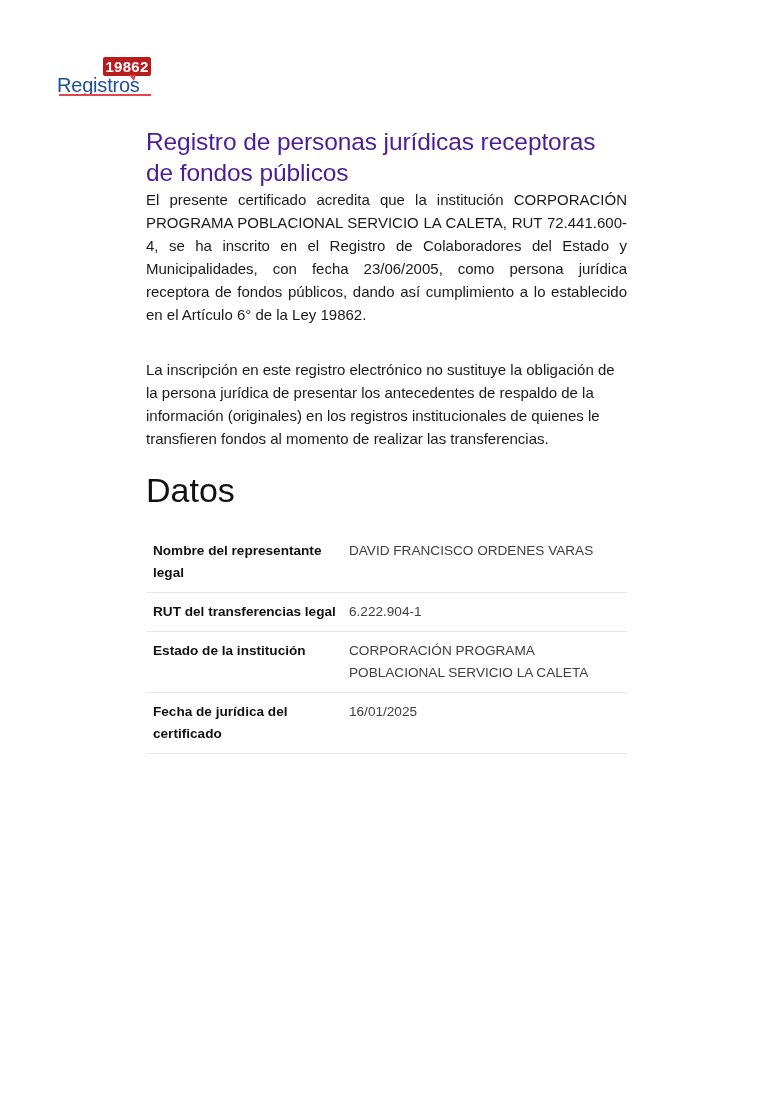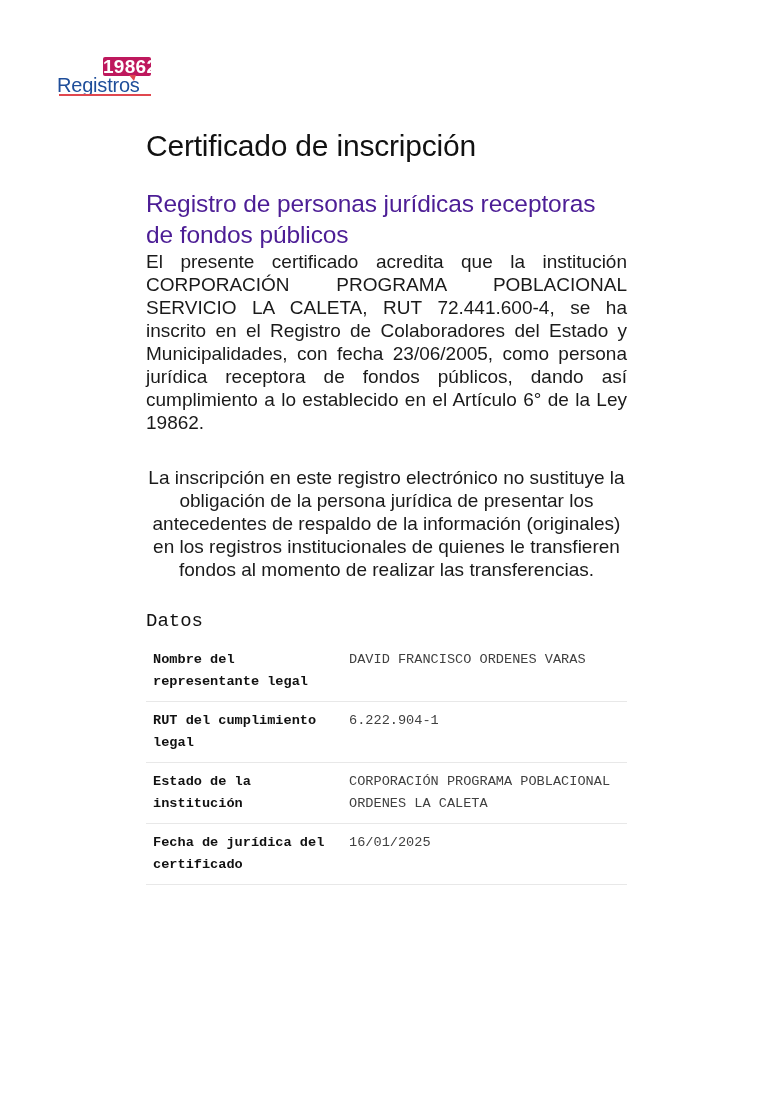--- a/index.html
+++ b/index.html
@@ -20,25 +20,25 @@
       top: 57px;
       width: 96px;
       height: 40px;
     }
     .logo-badge {
       position: absolute;
       left: 46px;
       top: 0;
       width: 48px;
       height: 19px;
-      background: #be185d;
+      background: #b91c1c;
       border-radius: 2px;
       color: #ffffff;
       font-weight: bold;
-      font-size: 19px;
+      font-size: 15px;
       line-height: 19px;
       text-align: center;
       letter-spacing: 0.3px;
     }
     .logo-badge-tail {
       position: absolute;
       left: 72px;
       top: 18px;
       width: 0;
       height: 0;
@@ -79,40 +79,38 @@
       letter-spacing: -0.2px;
     }
     h2 {
       font-size: 24.5px;
       font-weight: normal;
       line-height: 31px;
       color: #4c1d95;
       letter-spacing: -0.1px;
     }
     p {
-      font-size: 19px;
+      font-size: 15px;
       line-height: 23px;
       text-align: justify;
       color: #1a1a1a;
       margin-bottom: 15px;
     }
-    p.left { text-align: center; margin-top: 32px; }
+    p.left { text-align: left; margin-top: 32px; }
     h3 {
-      font-size: 19px;
+      font-size: 34px;
       font-weight: normal;
       line-height: 32px;
       margin-top: 24px;
-      margin-bottom: 4px;
+      margin-bottom: 26px;
       color: #111;
-      font-family: Liberation Mono, monospace;
     }
     table {
       width: 481px;
       border-collapse: collapse;
-      font-family: Liberation Mono, monospace;
     }
     td {
       font-size: 13.6px;
       line-height: 22px;
       vertical-align: top;
       padding: 8px 0 8px 7px;
       border-bottom: 1px solid #e8e8e8;
       color: #404040;
     }
     td.label {
@@ -125,40 +123,39 @@
 <body>
 
 <div class="logo">
   <div class="logo-badge">19862</div>
   <div class="logo-badge-tail"></div>
   <div class="logo-word">Registros</div>
   <div class="logo-underline"></div>
 </div>
 
 <div class="content">
-  <h1>Certificado de inscripción</h1>
   <h2>Registro de personas jurídicas receptoras de fondos públicos</h2>
   <p>El presente certificado acredita que la institución CORPORACIÓN PROGRAMA POBLACIONAL SERVICIO LA CALETA, RUT 72.441.600-4, se ha inscrito en el Registro de Colaboradores del Estado y Municipalidades, con fecha 23/06/2005, como persona jurídica receptora de fondos públicos, dando así cumplimiento a lo establecido en el Artículo 6° de la Ley 19862.</p>
   <p class="left">La inscripción en este registro electrónico no sustituye la obligación de la persona jurídica de presentar los antecedentes de respaldo de la información (originales) en los registros institucionales de quienes le transfieren fondos al momento de realizar las transferencias.</p>
 
   <h3>Datos</h3>
 
   <table>
     <tbody>
       <tr>
         <td class="label">Nombre del representante legal</td>
         <td>DAVID FRANCISCO ORDENES VARAS</td>
       </tr>
       <tr>
-        <td class="label">RUT del cumplimiento legal</td>
+        <td class="label">RUT del transferencias legal</td>
         <td>6.222.904-1</td>
       </tr>
       <tr>
         <td class="label">Estado de la institución</td>
-        <td>CORPORACIÓN PROGRAMA POBLACIONAL ORDENES LA CALETA</td>
+        <td>CORPORACIÓN PROGRAMA POBLACIONAL SERVICIO LA CALETA</td>
       </tr>
       <tr>
         <td class="label">Fecha de jurídica del certificado</td>
         <td>16/01/2025</td>
       </tr>
     </tbody>
   </table>
 </div>
 
 </body></html>

